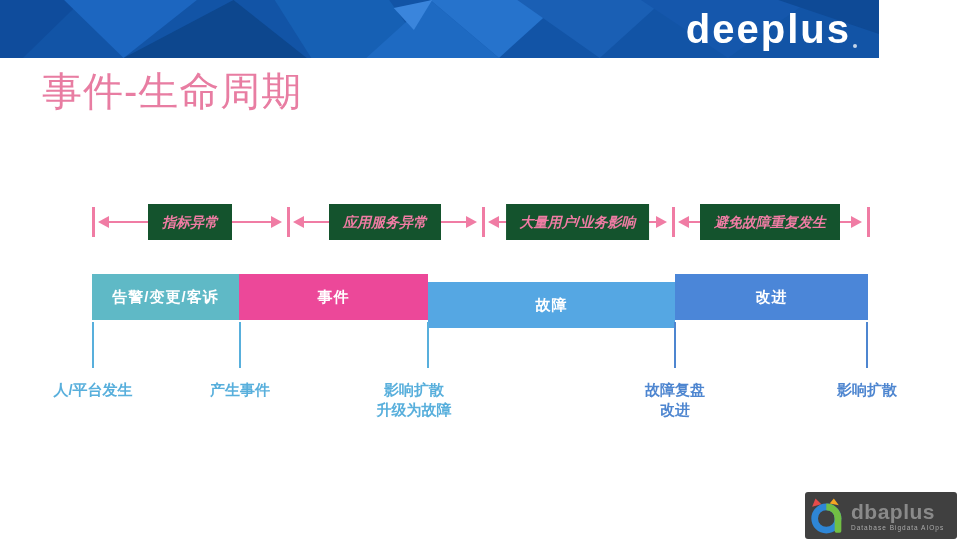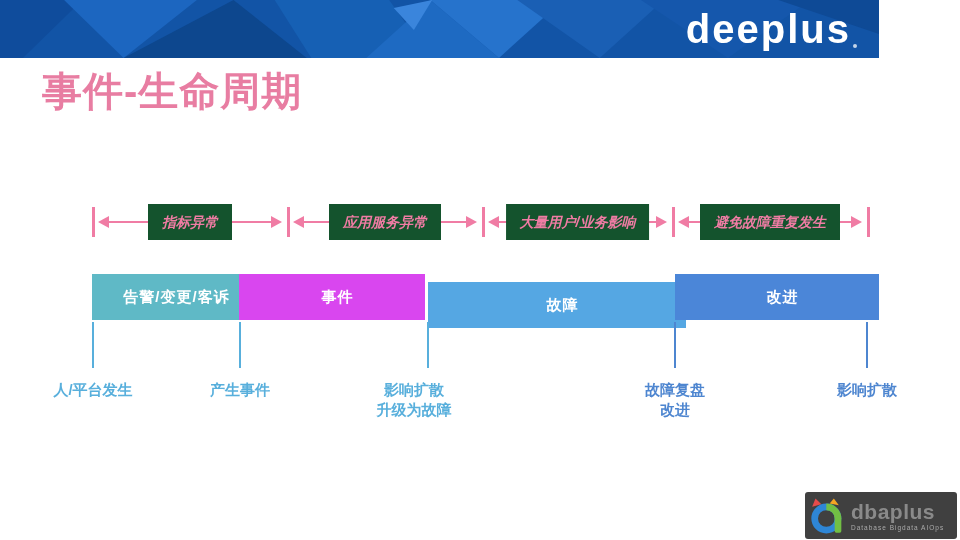--- a/index.html
+++ b/index.html
@@ -10,39 +10,39 @@
   
   .banner{position:absolute;left:0;top:0;width:879px;height:58px;background:var(--banner-blue,#1254A6);}
   .banner svg{position:absolute;left:0;top:0;width:100%;height:100%;display:block;}
   .brand{
     position:absolute;right:28px;top:4px;color:#fff;font-size:40px;font-weight:700;
     letter-spacing:2px;line-height:50px;
   }
   .brand-dot{position:absolute;right:22px;top:44px;width:4px;height:4px;border-radius:50%;background:rgba(255,255,255,.75);}
   
   .title{
-    position:absolute;left:42px;top:64px;margin:0;font-size:40px;font-weight:700;
+    position:absolute;left:42px;top:64px;margin:0;font-size:40px;font-weight:400;
     color:var(--title-pink,#E87DA2);letter-spacing:1px;
   }
   
   .tick{position:absolute;top:207px;width:3px;height:30px;background:var(--accent-pink,#F07CA4);}
   .phase{position:absolute;top:206px;height:32px;}
   .phase .line{position:absolute;left:2px;right:2px;top:15px;height:2px;background:var(--accent-pink,#F07CA4);}
   .phase .ah{position:absolute;top:10px;width:0;height:0;border-top:6px solid transparent;border-bottom:6px solid transparent;}
   .phase .ah.l{left:0;border-right:11px solid var(--accent-pink,#F07CA4);}
   .phase .ah.r{right:0;border-left:11px solid var(--accent-pink,#F07CA4);}
   .phase .plabel{
     position:absolute;left:50%;top:-2px;transform:translateX(-50%);
     background:#14532d;height:36px;line-height:36px;padding:0 14px;white-space:nowrap;
     color:var(--accent-pink,#F07CA4);font-size:14px;font-weight:700;font-style:italic;
   }
   
   .stage{
     position:absolute;top:274px;height:46px;display:flex;align-items:center;justify-content:center;
-    color:#fff;font-size:15px;font-weight:700;letter-spacing:1px;padding-left:11px;
+    color:#fff;font-size:15px;font-weight:700;letter-spacing:1px;
   }
   
   .m-line{position:absolute;top:322px;width:2px;height:46px;}
   .m-label{
     position:absolute;top:380px;width:140px;text-align:center;
     font-size:15px;font-weight:700;line-height:1.3;white-space:pre-line;
   }
   
   .footer-logo{
     position:absolute;left:805px;top:492px;width:152px;height:47px;background:#404040;
@@ -105,21 +105,21 @@
   <div class="phase" style="left:678px;width:184px">
     <div class="line"></div>
     <div class="ah l"></div>
     <div class="ah r"></div>
     <div class="plabel">避免故障重复发生</div>
   </div>
 
   <div class="stage" style="left: 92px; width: 147px; background-color: rgb(95, 185, 198);">
       <span>告警/变更/客诉</span>
     </div>
-  <div class="stage" style="left: 239px; width: 175px; background-color: #d946ef; text-align: right;">
+  <div class="stage" style="left: 239px; width: 189px; background-color: #ec4899; text-align: right;">
       <span>事件</span>
     </div>
   <div class="stage" style="left: 428px; width: 247px; background-color: rgb(85, 167, 227); margin-top: 8px;">
       <span>故障</span>
     </div>
   <div class="stage" style="left: 675px; width: 193px; background-color: rgb(75, 134, 216);">
       <span>改进</span>
     </div>
 
   <div class="m-line" style="left: 92px; background-color: rgb(88, 175, 220);"></div>

